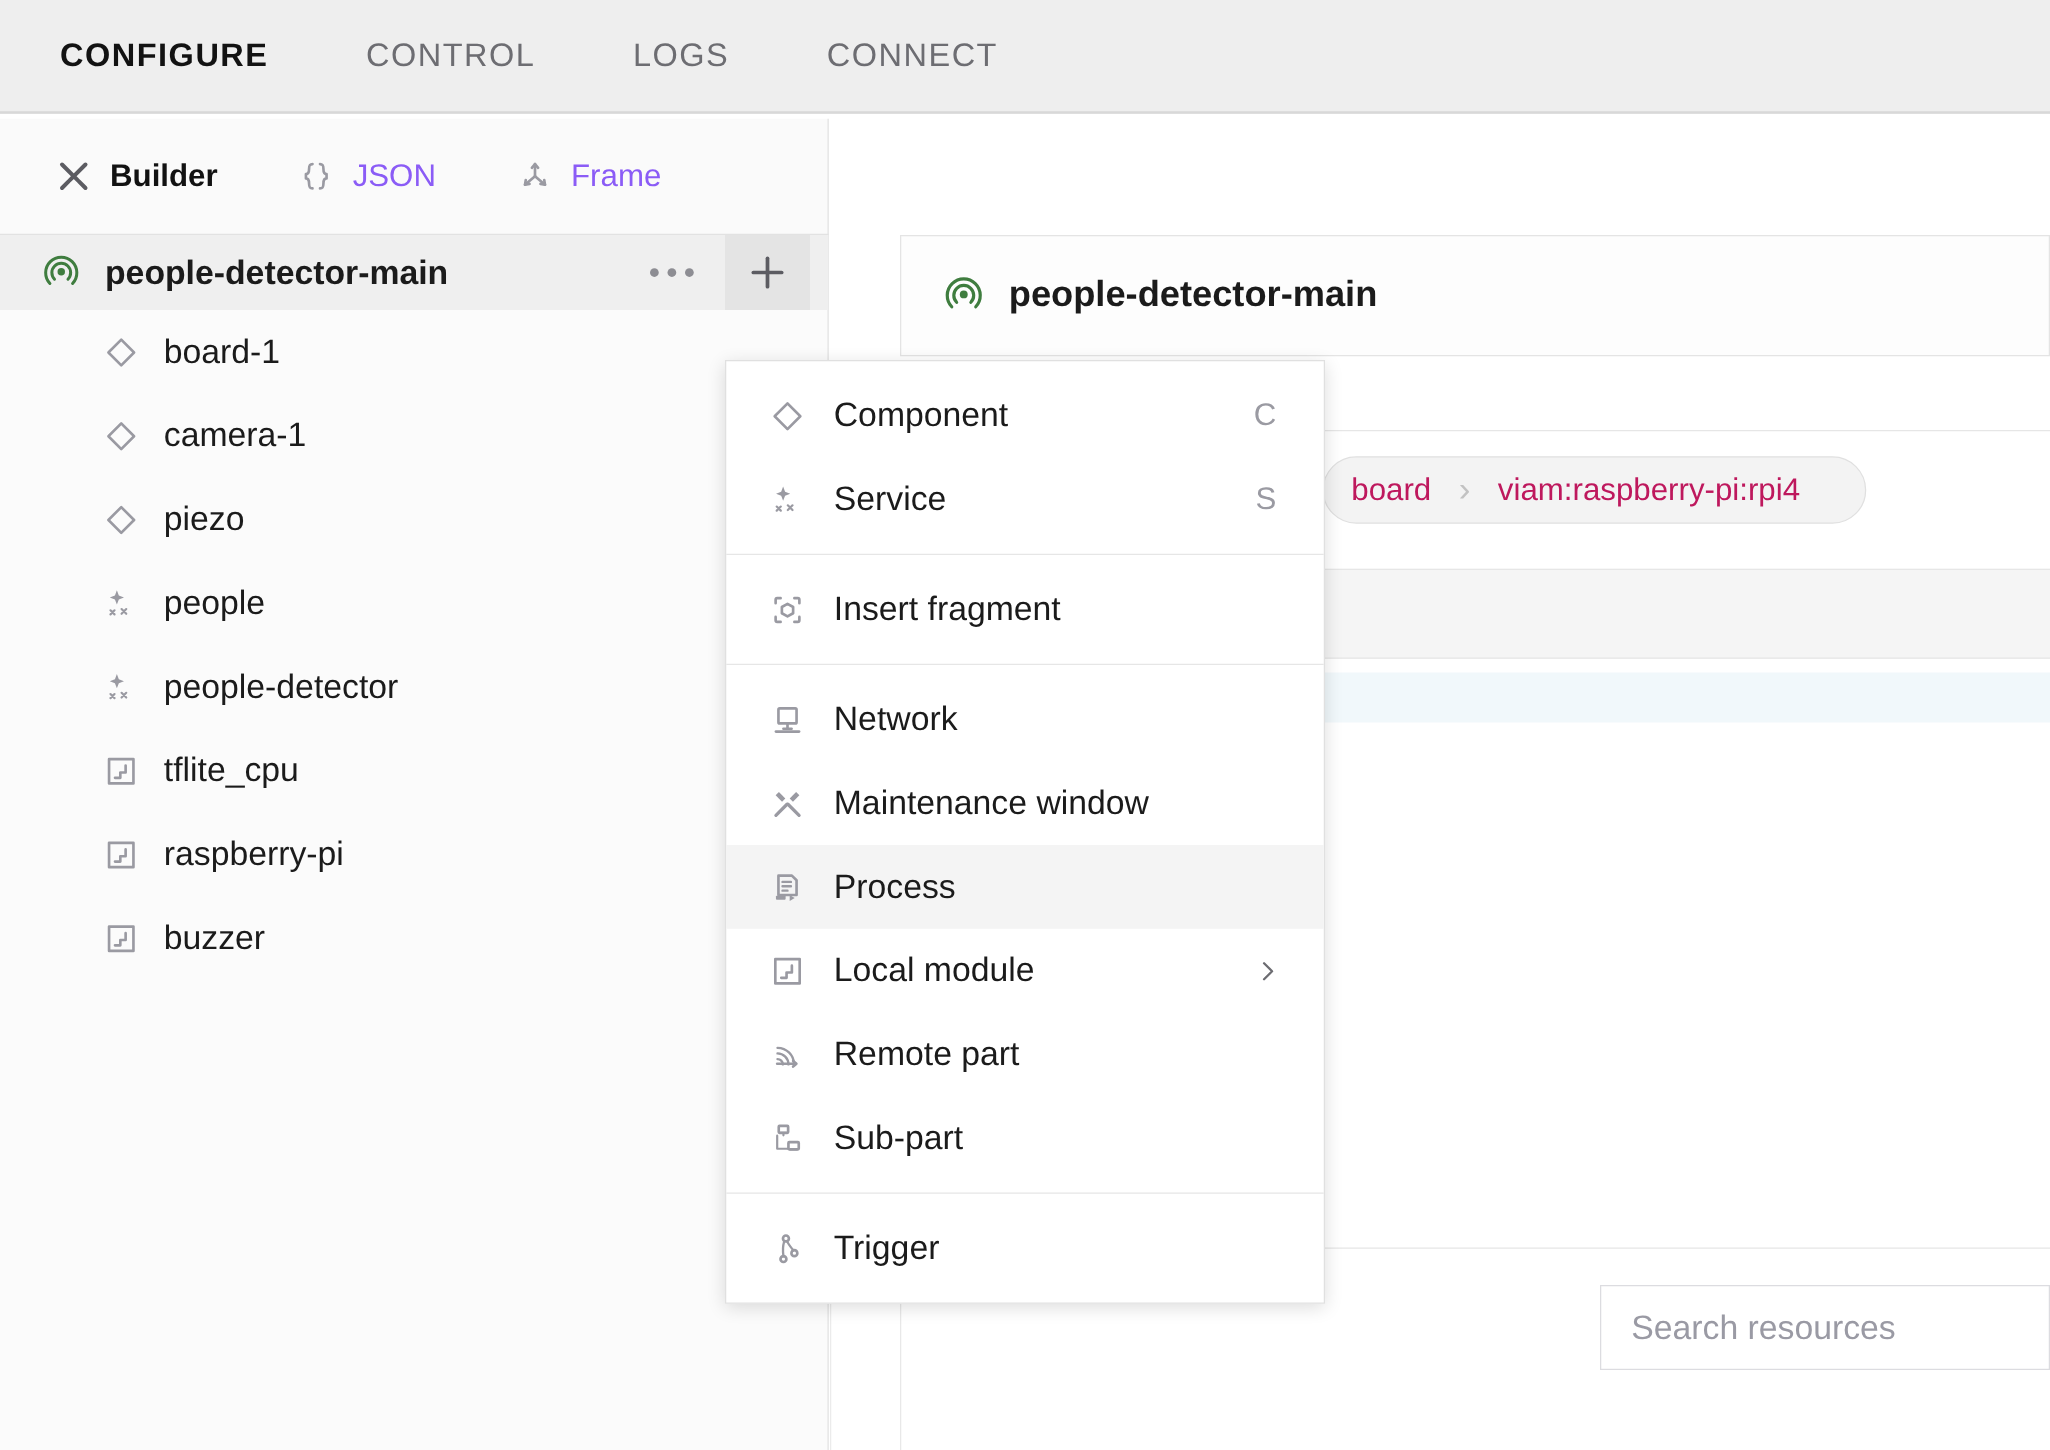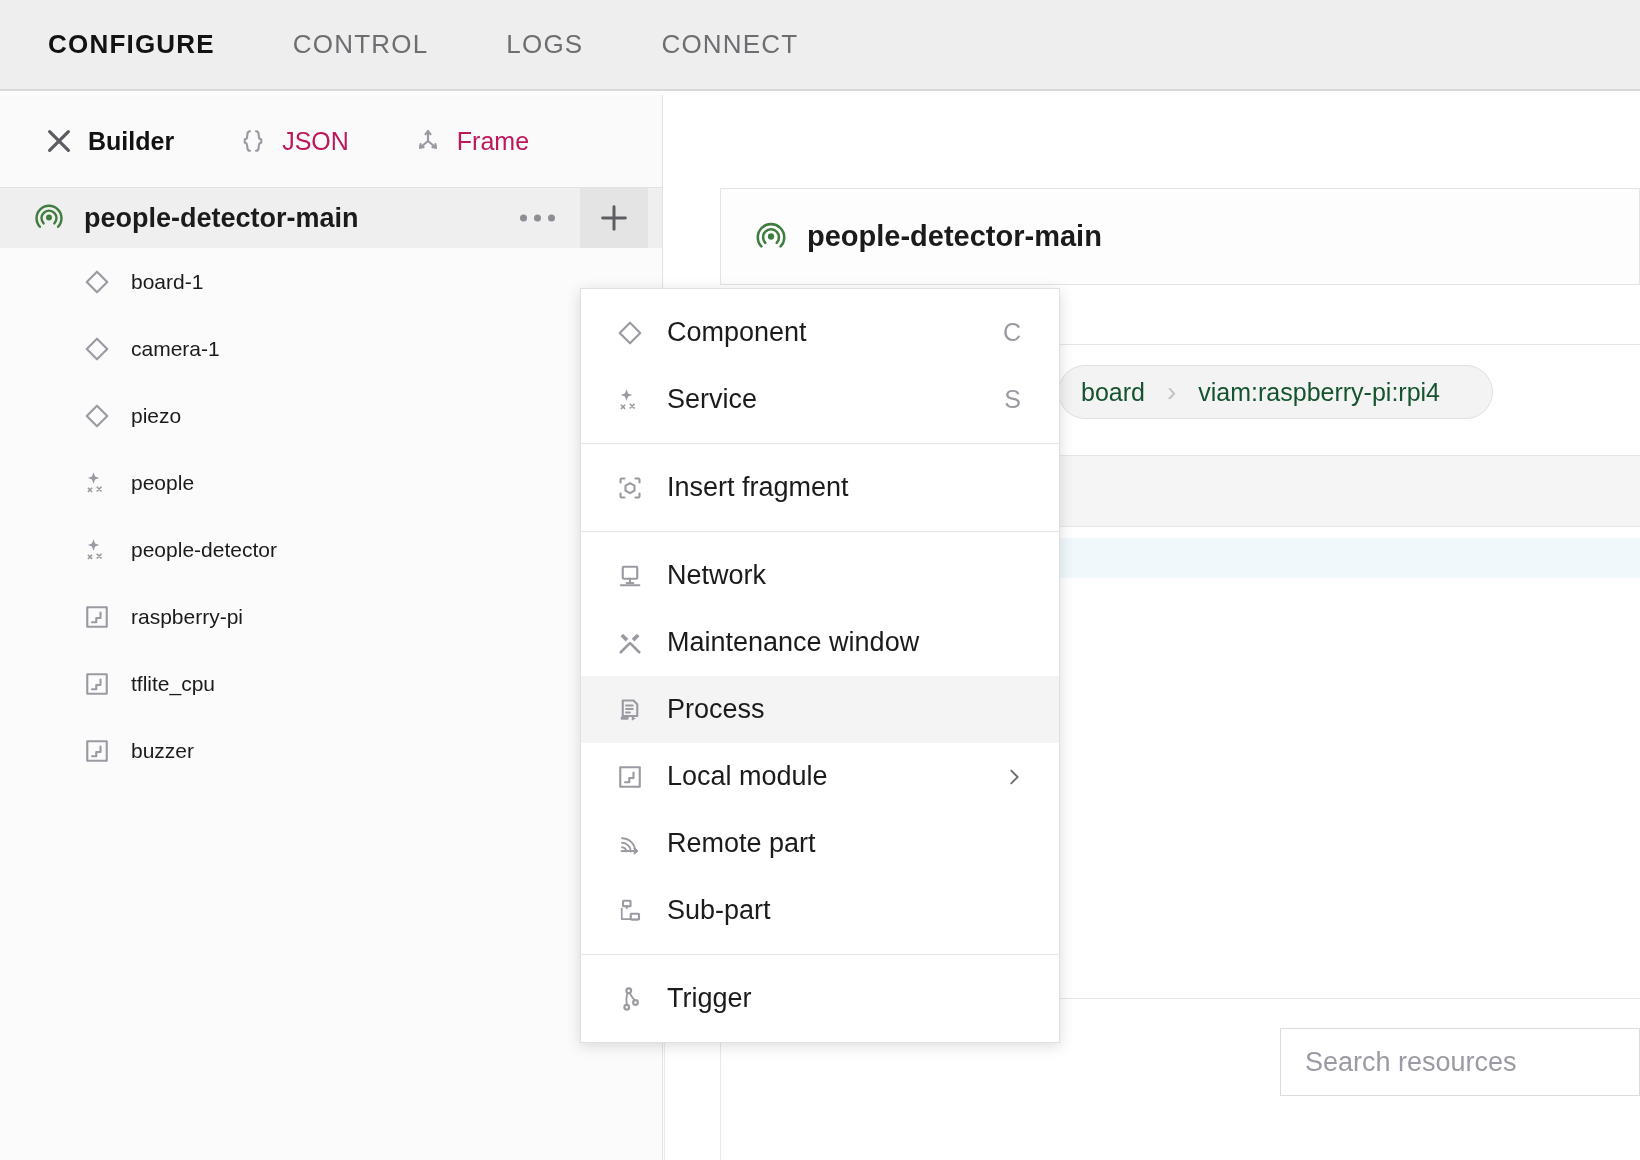--- a/index.html
+++ b/index.html
@@ -31,21 +31,21 @@
   .subnav {
     position: absolute; left: 0; top: 95px; width: 663px; height: 93px;
     background: #fafafa;
     border-bottom: 1px solid #e2e2e2;
     border-right: 1px solid #e2e2e2;
     display: flex; align-items: center;
     padding-left: 44px;
     text-align: right;
   }
   .subnav-item { display: flex; align-items: center; margin-right: 64px; cursor: pointer; }
-  .subnav-item .lbl { font-size: 25px; color: #be185d; margin-left: 14px; }
+  .subnav-item .lbl { font-size: 25px; color: #8b5cf6; margin-left: 14px; }
   .subnav-item.active .lbl { color: #121212; font-weight: bold; }
 
   
   .sidebar {
     position: absolute; left: 0; top: 188px; width: 663px; height: 972px;
     background: #fbfbfb;
     border-right: 1px solid #e2e2e2;
   }
   .tree-root {
     display: flex; align-items: center; height: 60px;
@@ -64,21 +64,21 @@
     position: absolute; left: 580px; top: 0; width: 68px; height: 60px;
     background: #e4e4e4; display: flex; align-items: center; justify-content: center;
     cursor: pointer;
   }
   .root-plus svg { width: 34px; height: 34px; }
 
   .tree-item {
     display: flex; align-items: center; height: 67px;
     padding-left: 82px; cursor: pointer;
   }
-  .tree-item .tname { font-size: 21px; color: #1b1b1b; margin-left: 19px; }
+  .tree-item .tname { font-size: 27px; color: #1b1b1b; margin-left: 19px; }
 
   
   .rightpanel {
     position: absolute; left: 664px; top: 188px; width: 976px; height: 972px;
     background: #ffffff;
   }
   .card-header {
     position: absolute; left: 56px; top: 0px; width: 920px; height: 97px;
     background: #fdfdfd; border: 1px solid #e4e4e4;
     display: flex; align-items: center; padding-left: 32px;
@@ -88,21 +88,21 @@
   .crumbrow {
     position: absolute; left: 56px; top: 156px; width: 920px; height: 96px;
     border-top: 1px solid #e6e6e6;
   }
   .pill {
     position: absolute; left: 338px; top: 20px;
     height: 54px; display: flex; align-items: center;
     background: #f3f3f3; border: 1px solid #e0e0e0; border-radius: 27px;
     padding: 0 30px 0 0;
   }
-  .pill .seg { font-size: 25px; color: #14532d; padding: 0 22px; }
+  .pill .seg { font-size: 25px; color: #be185d; padding: 0 22px; }
   .pill .sep { color: #c2c2c2; font-size: 28px; }
 
   .band-gray {
     position: absolute; left: 56px; top: 267px; width: 920px; height: 72px;
     background: #f5f5f5; border-top: 1px solid #e6e6e6; border-bottom: 1px solid #e6e6e6;
   }
   .band-blue {
     position: absolute; left: 56px; top: 350px; width: 920px; height: 40px;
     background: #f1f8fb;
   }
@@ -256,30 +256,30 @@
           </span>
           <span class="tname">people-detector</span>
         </div>
         <div class="tree-item">
           <span style="width: 30px; height: 30px; display: inline-block; flex: 0 0 auto;">
             <svg class="ico" viewBox="0 0 24 24" fill="none" stroke="#9a9aa2" stroke-width="1.7" stroke-linecap="round" stroke-linejoin="round" style="width:100%;height:100%;display:block">
               <rect x="4.2" y="4.2" width="15.6" height="15.6"></rect>
               <path d="M8 16.2h3.4v-3.4h3.4V8.4"></path>
             </svg>
           </span>
-          <span class="tname">raspberry-pi</span>
+          <span class="tname">tflite_cpu</span>
         </div>
         <div class="tree-item">
           <span style="width: 30px; height: 30px; display: inline-block; flex: 0 0 auto;">
             <svg class="ico" viewBox="0 0 24 24" fill="none" stroke="#9a9aa2" stroke-width="1.7" stroke-linecap="round" stroke-linejoin="round" style="width:100%;height:100%;display:block">
               <rect x="4.2" y="4.2" width="15.6" height="15.6"></rect>
               <path d="M8 16.2h3.4v-3.4h3.4V8.4"></path>
             </svg>
           </span>
-          <span class="tname">tflite_cpu</span>
+          <span class="tname">raspberry-pi</span>
         </div>
         <div class="tree-item">
           <span style="width: 30px; height: 30px; display: inline-block; flex: 0 0 auto;">
             <svg class="ico" viewBox="0 0 24 24" fill="none" stroke="#9a9aa2" stroke-width="1.7" stroke-linecap="round" stroke-linejoin="round" style="width:100%;height:100%;display:block">
               <rect x="4.2" y="4.2" width="15.6" height="15.6"></rect>
               <path d="M8 16.2h3.4v-3.4h3.4V8.4"></path>
             </svg>
           </span>
           <span class="tname">buzzer</span>
         </div>

